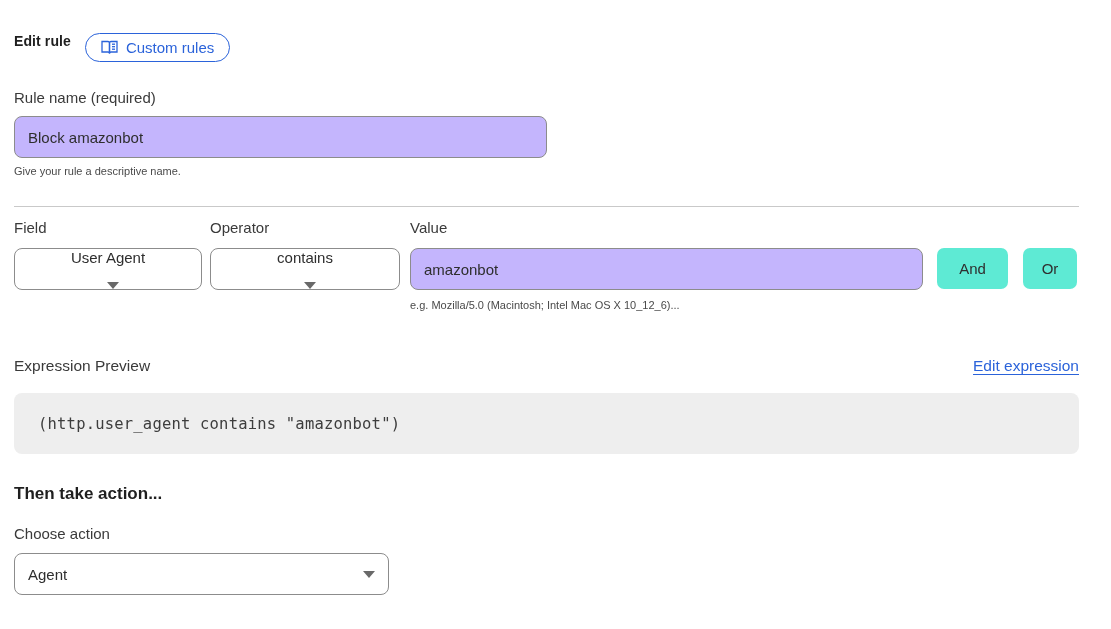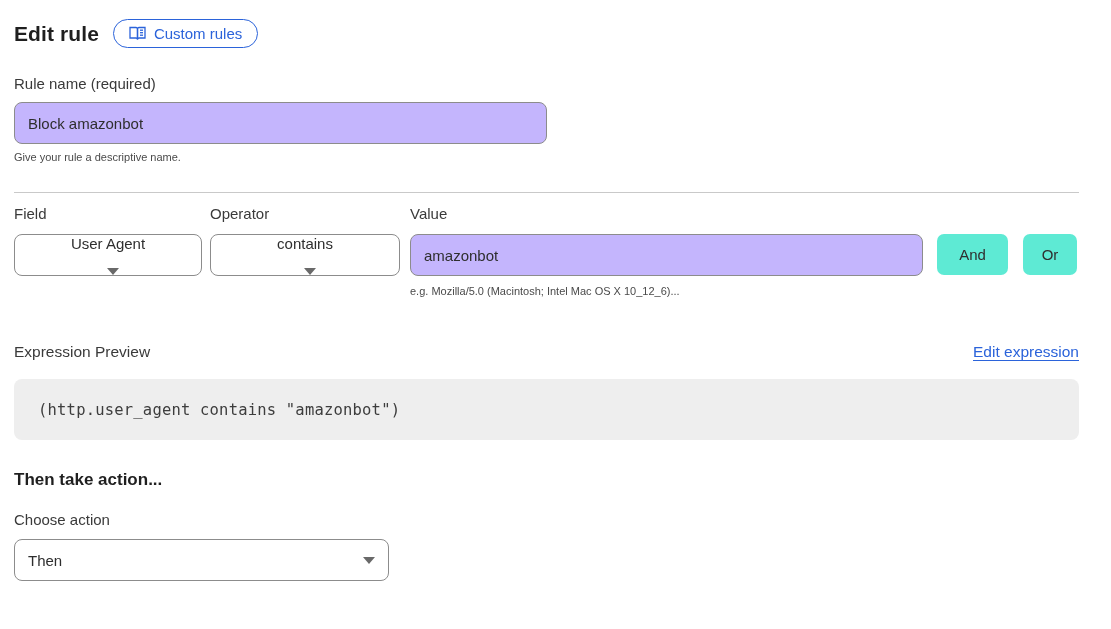--- a/index.html
+++ b/index.html
@@ -12,38 +12,39 @@
     overflow: hidden;
   }
   .page {
     padding: 19px 32px 0 14px;
     width: 1111px;
   }
 
   
   .header-row { display: flex; align-items: center; gap: 14px; }
   .page-title {
-    font-size: 21px;
+    font-size: 14px;
     font-weight: bold;
     color: #1f1f1f;
     letter-spacing: 0.1px;
   }
   .pill-btn {
     display: inline-flex;
     align-items: center;
     gap: 8px;
     height: 29px;
     padding: 0 15px;
     border: 1.5px solid #2b63da;
     border-radius: 15px;
     background: #ffffff;
     color: #2b63da;
     font-size: 15px;
     font-family: "Liberation Sans", sans-serif;
     cursor: pointer;
+    margin-top: 14px;
   }
   .pill-btn svg { display: block; }
 
   
   .field-label {
     font-size: 15px;
     color: #3a3a3a;
     display: block;
   }
   .helper-text {
@@ -224,18 +225,18 @@
     <a class="edit-expression-link">Edit expression</a>
   </div>
   <div class="code-block">
     <span class="code-text">(http.user_agent contains "amazonbot")</span>
   </div>
 
   <h2 class="action-heading">Then take action...</h2>
   <div class="action-section">
     <label class="field-label">Choose action</label>
     <div class="select-box">
-      <span>Then</span>
+      <span>Agent</span>
       <span class="chevron"></span>
     </div>
   </div>
 
 </div>
 
 </body></html>

